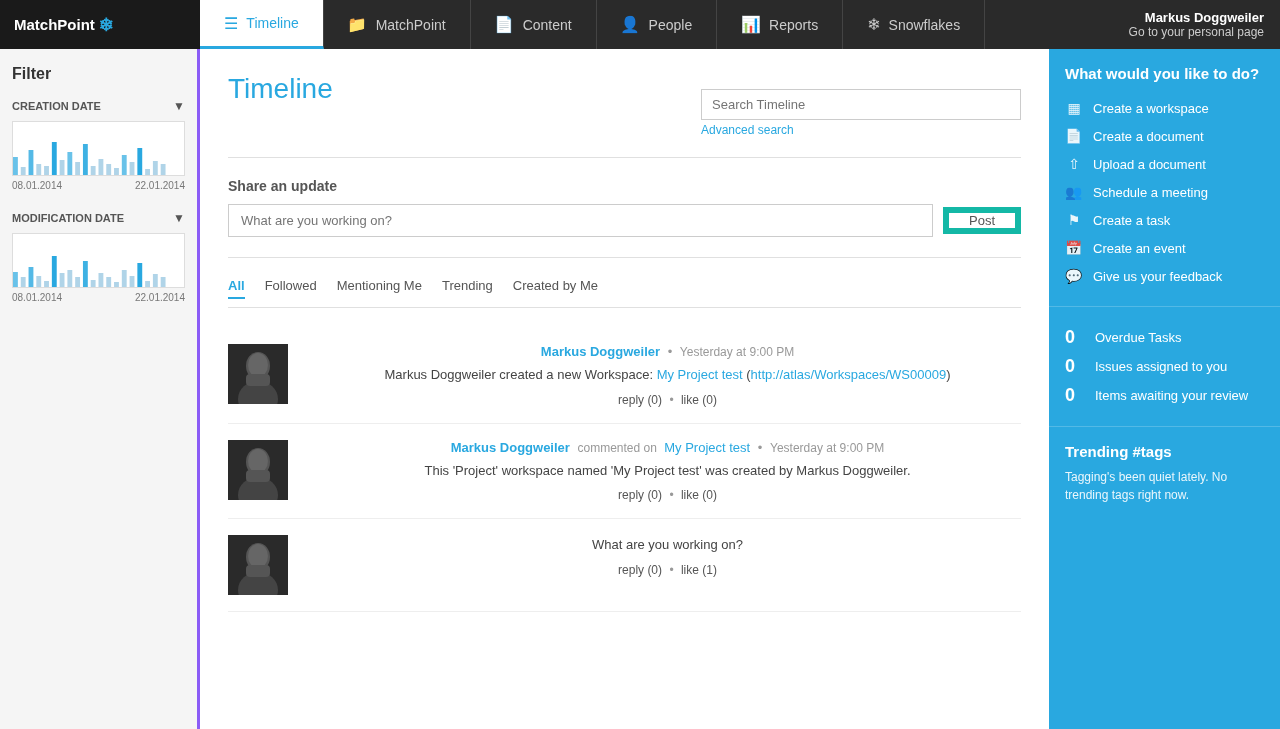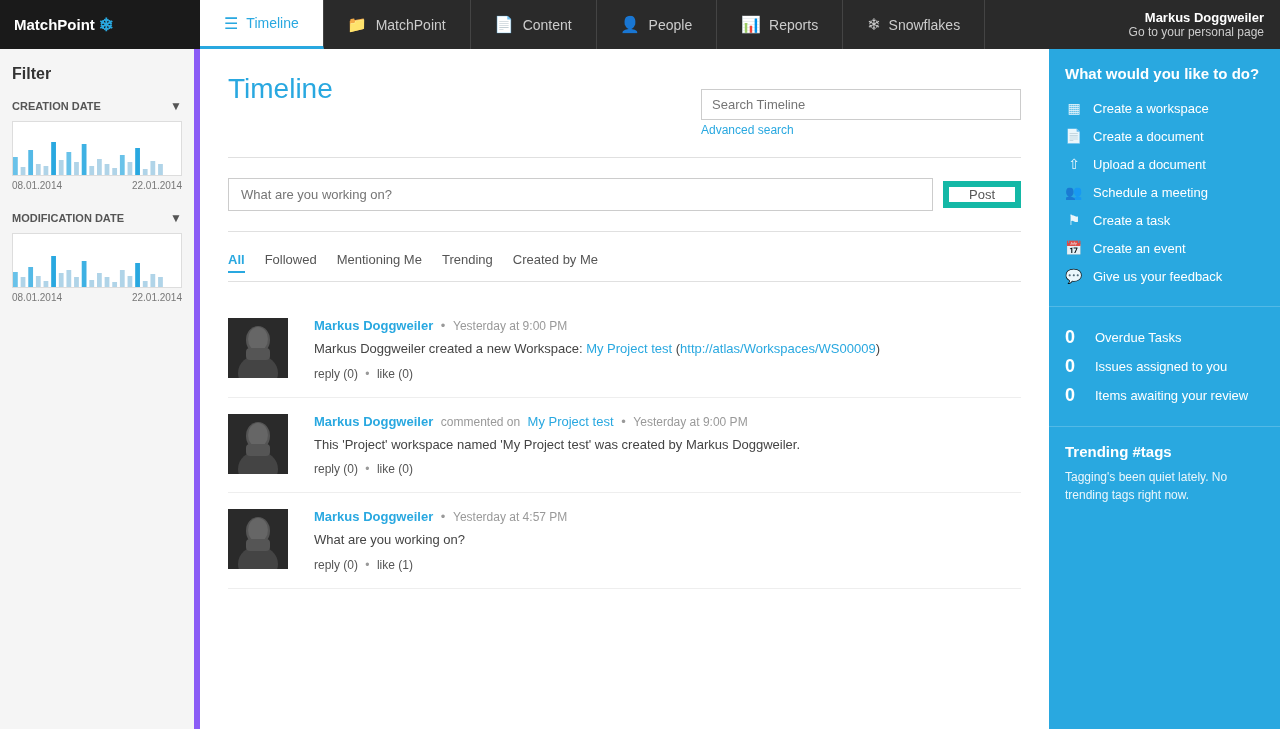--- a/index.html
+++ b/index.html
@@ -61,21 +61,21 @@
     
     .main-layout {
       display: flex;
       height: calc(100vh - 49px);
     }
 
     
     .sidebar {
       width: 200px;
       background: #f5f5f5;
-      border-right: 6px solid #8b5cf6;
+      border-right: 3px solid #8b5cf6;
       padding: 16px 12px;
       flex-shrink: 0;
       overflow-y: auto;
     }
     .sidebar-title {
       font-size: 16px;
       font-weight: bold;
       color: #333;
       margin-bottom: 16px;
     }
@@ -198,20 +198,21 @@
       font-weight: bold;
       border-bottom: 2px solid #29a8e0;
     }
 
     
     .feed-item {
       display: flex;
       gap: 26px;
       padding: 16px 0;
       border-bottom: 1px solid #eee;
+      text-align: center;
     }
     .avatar {
       width: 60px;
       height: 60px;
       flex-shrink: 0;
       background: #555;
       overflow: hidden;
       position: relative;
     }
     .avatar-img {
@@ -437,20 +438,21 @@
       <h1 class="page-title">Timeline</h1>
       <div class="search-area">
         <input type="text" class="search-input" placeholder="Search Timeline" style="">
         <a class="advanced-search">Advanced search</a>
       </div>
     </div>
 
     <hr class="section-divider">
 
     <div class="share-section">
+      <label>Share an update</label>
       <div class="share-row">
         <input type="text" class="share-input" placeholder="What are you working on?" style="">
         <button class="post-btn">Post</button>
       </div>
     </div>
 
     <hr class="section-divider">
 
     <div class="filter-tabs">
       <a class="filter-tab active">All</a>
@@ -524,25 +526,20 @@
           <svg width="60" height="60" viewBox="0 0 60 60">
             <rect width="60" height="60" fill="#2a2a2a"></rect>
             <ellipse cx="30" cy="22" rx="12" ry="14" fill="#555"></ellipse>
             <ellipse cx="30" cy="55" rx="20" ry="18" fill="#444"></ellipse>
             <ellipse cx="30" cy="21" rx="10" ry="12" fill="#666"></ellipse>
             <rect x="18" y="30" width="24" height="12" rx="4" fill="#555"></rect>
           </svg>
         </div>
       </div>
       <div class="feed-content">
-        <div class="feed-header">
-          <span class="feed-author">Markus Doggweiler</span>
-          <span class="feed-dot">•</span>
-          <span class="feed-time">Yesterday at 4:57 PM</span>
-        </div>
         <div class="feed-text">What are you working on?</div>
         <div class="feed-actions">
           <span class="feed-action-link">reply (0)</span>
           <span class="feed-action-sep">•</span>
           <span class="feed-action-link">like (1)</span>
         </div>
       </div>
     </div>
 
   </main>

